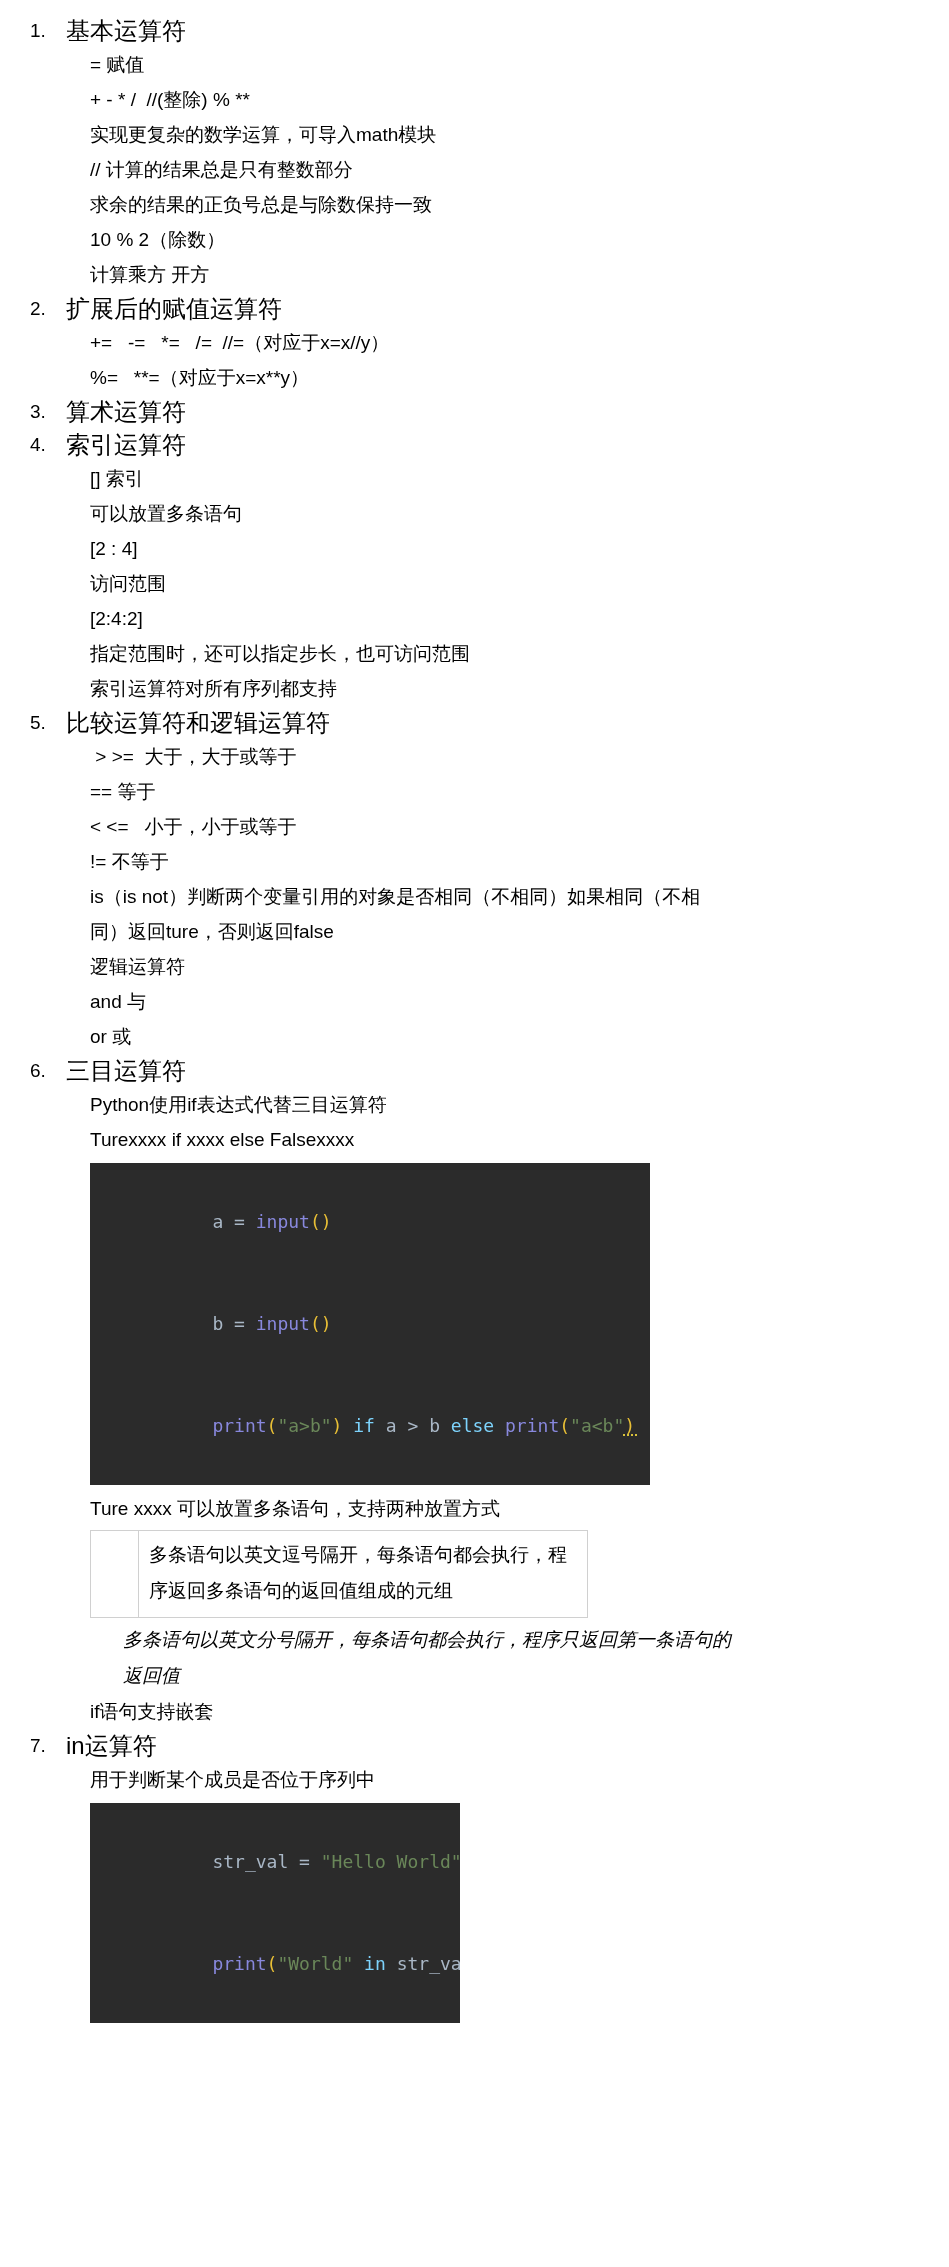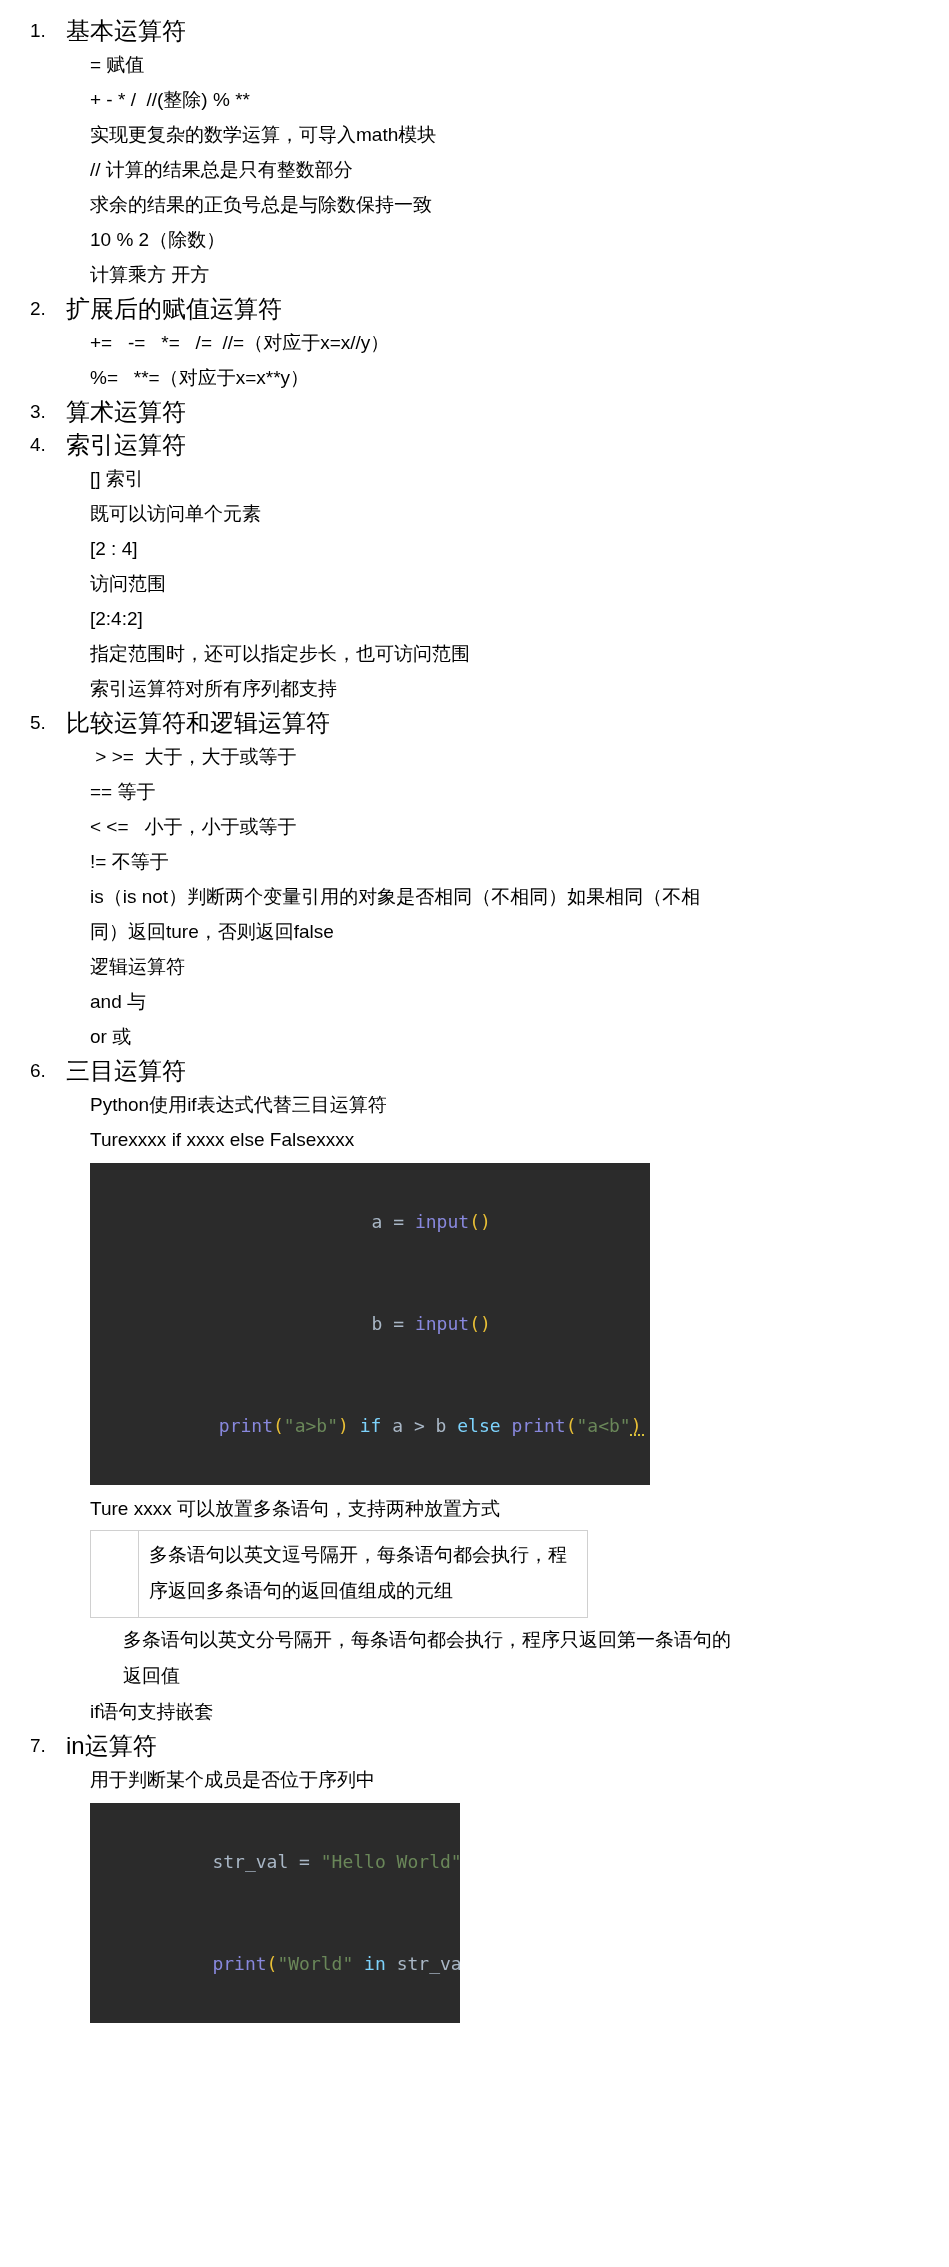--- a/index.html
+++ b/index.html
@@ -66,21 +66,21 @@
     background: #2b2b2b;
     margin: 6px 0 6px 24px;
     padding: 8px 0 8px 14px;
     font-family: "DejaVu Sans Mono", "Liberation Mono", monospace;
     font-size: 18px;
     line-height: 34px;
     box-sizing: border-box;
     overflow: hidden;
     position: relative;
   }
-  .code-block.block-a { width: 560px; text-align: center; }
+  .code-block.block-a { width: 560px; }
   .code-block.block-b { width: 370px; }
   .code-line { white-space: pre; }
 
   .tok-var   { color: #a9b7c6; }
   .tok-op    { color: #a9b7c6; }
   .tok-fn    { color: #8888dd; }
   .tok-paren { color: #e8bf36; }
   .tok-str   { color: #6a8759; }
   .tok-kw    { color: #7dd3fc; }
   .tok-plain { color: #a9b7c6; }
@@ -112,20 +112,21 @@
   .quote-body {
     padding: 6px 8px 8px 10px;
     font-size: 19px;
     line-height: 36px;
   }
   .plain-indent {
     font-size: 19px;
     line-height: 36px;
     padding-left: 57px;
     white-space: pre-wrap;
+    font-style: italic;
   }
 </style>
 </head>
 <body>
 
 <div class="page">
   <ol class="outline">
 
     <li class="section">
       <span class="sec-num">1.</span>
@@ -148,21 +149,21 @@
 
     <li class="section">
       <span class="sec-num">3.</span>
       <div class="sec-title">算术运算符</div>
     </li>
 
     <li class="section">
       <span class="sec-num">4.</span>
       <div class="sec-title">索引运算符</div>
       <div class="line">[] 索引</div>
-      <div class="line">既可以访问单个元素</div>
+      <div class="line">可以放置多条语句</div>
       <div class="line">[2 : 4]</div>
       <div class="line">访问范围</div>
       <div class="line">[2:4:2]</div>
       <div class="line">指定范围时，还可以指定步长，也可访问范围</div>
       <div class="line">索引运算符对所有序列都支持</div>
     </li>
 
     <li class="section">
       <span class="sec-num">5.</span>
       <div class="sec-title">比较运算符和逻辑运算符</div>

